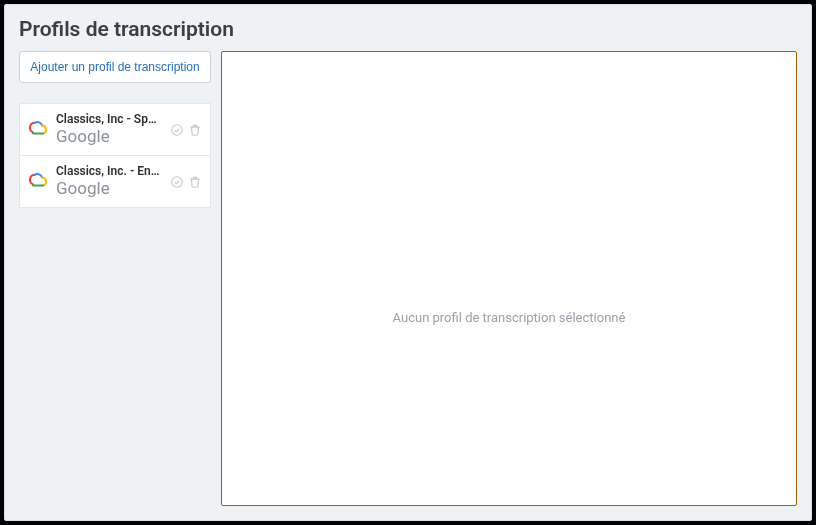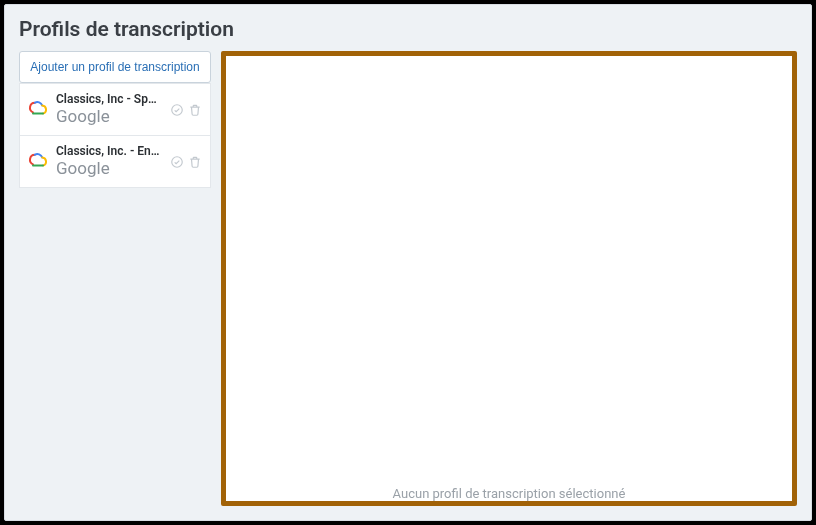--- a/index.html
+++ b/index.html
@@ -47,21 +47,21 @@
   }
   .add-btn {
     background: #fff;
     border: 1px solid #c9d3dc;
     border-radius: 3px;
     color: #2a6fb5;
     font-size: 12px;
     padding: 8px 10px;
     text-align: center;
     cursor: pointer;
-    margin-bottom: 0;
+    margin-bottom: 20px;
   }
   .profile-list {
     display: flex;
     flex-direction: column;
   }
   .profile-item {
     background: #fff;
     border: 1px solid #e3e7eb;
     border-top: none;
     display: flex;
@@ -101,24 +101,24 @@
   }
   .action-icon {
     width: 14px;
     height: 14px;
     color: #c3c9cf;
     cursor: pointer;
   }
   .main {
     flex: 1;
     background: #fff;
-    border: 5px solid #a16207;
+    border: 1px solid #a16207;
     border-radius: 2px;
     display: flex;
-    align-items: flex-end;
+    align-items: center;
     justify-content: center;
     padding-top: 78px;
   }
   .empty-msg {
     font-size: 13px;
     color: #9aa1a8;
   }
 </style>
 </head>
 <body>

